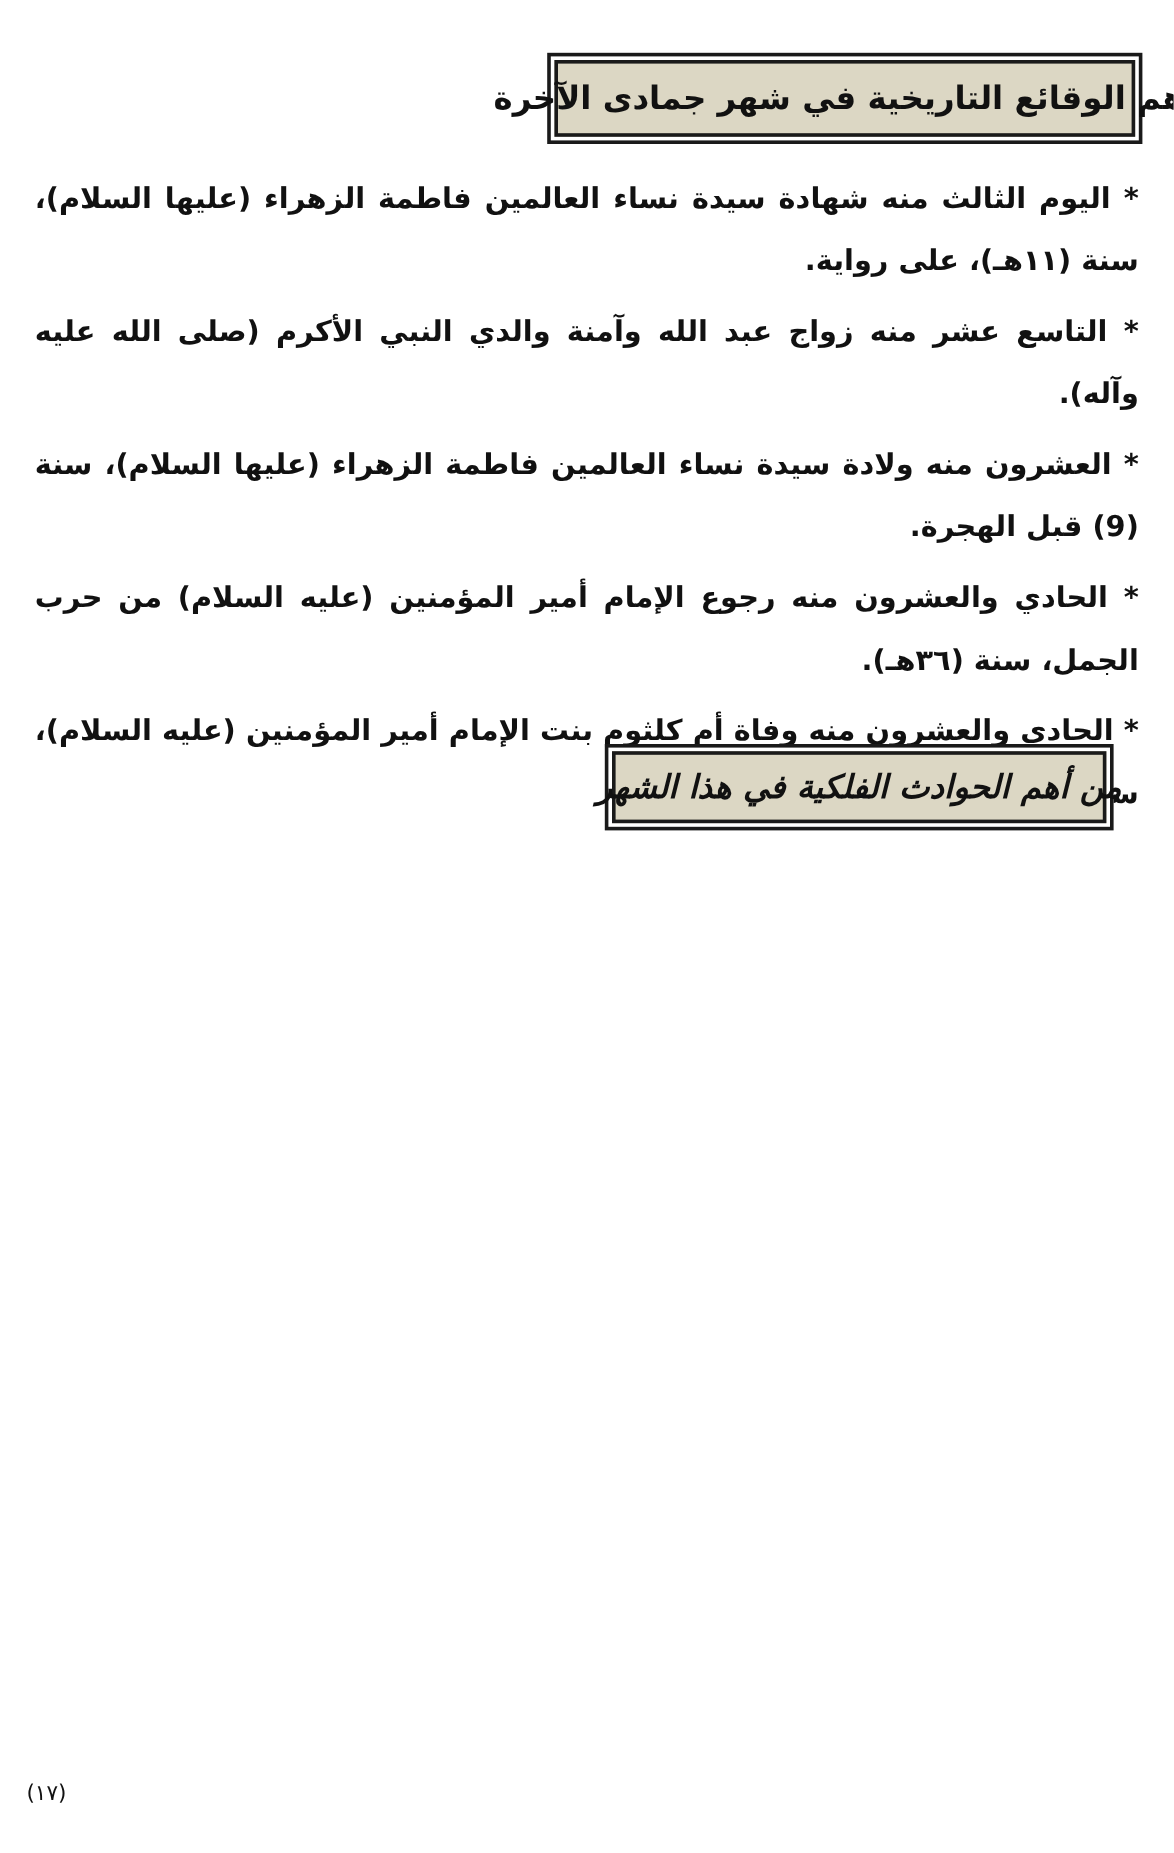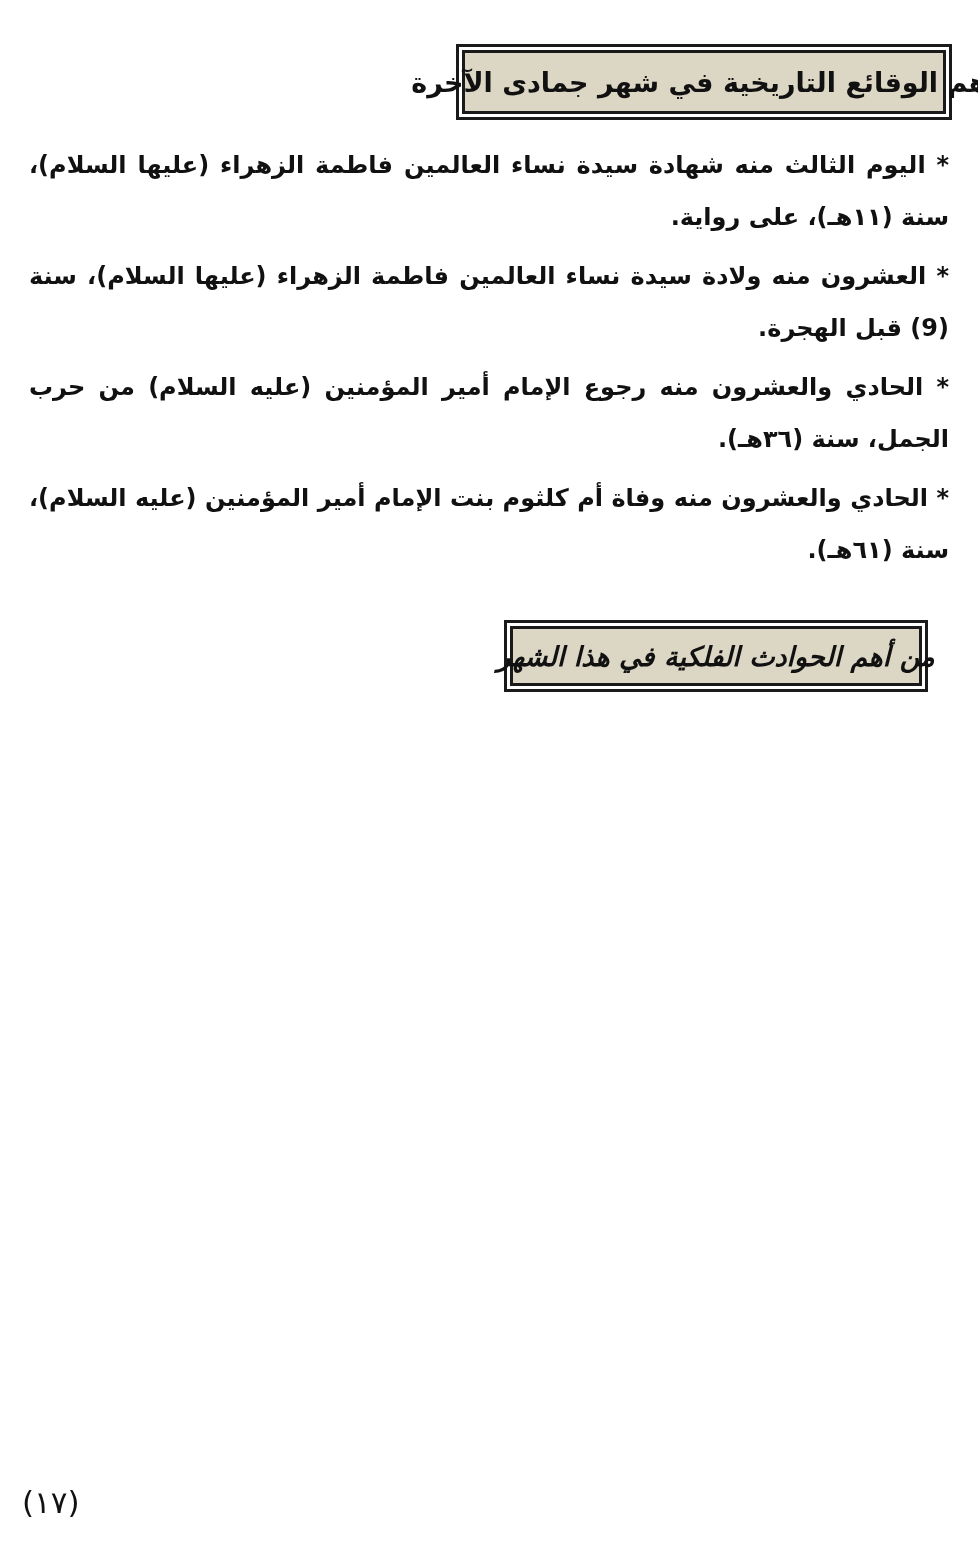--- a/index.html
+++ b/index.html
@@ -22,34 +22,35 @@
     #box2 { left: 504px; top: 620px; width: 424px; height: 72px; font-style: italic; }
     .section { position: absolute; left: 22px; right: 22px; }
     #sec1 { top: 132px; }
     #sec2 { top: 718px; }
     .item {
       font-weight: bold; font-size: 24px; line-height: 52px;
       text-align: justify; margin: 7px;
     }
     .page-number {
       position: absolute; left: 22px; top: 1484px;
-      font-size: 31px; direction: ltr;
+      font-size: 18px; direction: ltr;
     }
   </style>
 </head>
 <body>
 
 <div class="page">
 
   <div id="box1" class="title-box">
     <div class="title-inner">أهم الوقائع التاريخية في شهر جمادى الآخرة</div>
   </div>
 
   <div id="sec1" class="section">
     <p class="item">* اليوم الثالث  منه شهادة سيدة نساء العالمين فاطمة الزهراء (عليها السلام)، سنة (١١هـ)، على رواية.</p>
+    <p class="item">* التاسع عشر منه زواج عبد الله وآمنة والدي النبي الأكرم (صلى الله عليه وآله).</p>
     <p class="item">* العشرون منه ولادة سيدة نساء العالمين فاطمة الزهراء (عليها السلام)، سنة (9) قبل الهجرة.</p>
     <p class="item">* الحادي والعشرون منه رجوع الإمام أمير المؤمنين (عليه السلام) من حرب الجمل، سنة (٣٦هـ).</p>
     <p class="item">* الحادي والعشرون منه وفاة أم كلثوم بنت الإمام أمير المؤمنين (عليه السلام)، سنة (٦١هـ).</p>
   </div>
 
   <div id="box2" class="title-box">
     <div class="title-inner">من أهم الحوادث الفلكية في هذا الشهر</div>
   </div>
 
 

